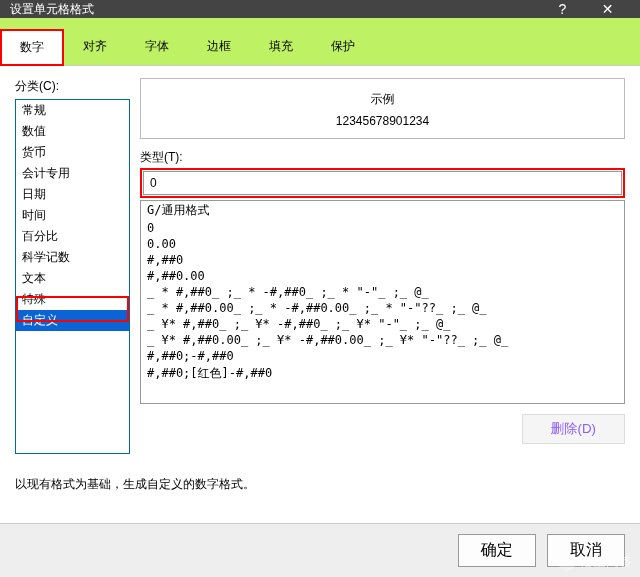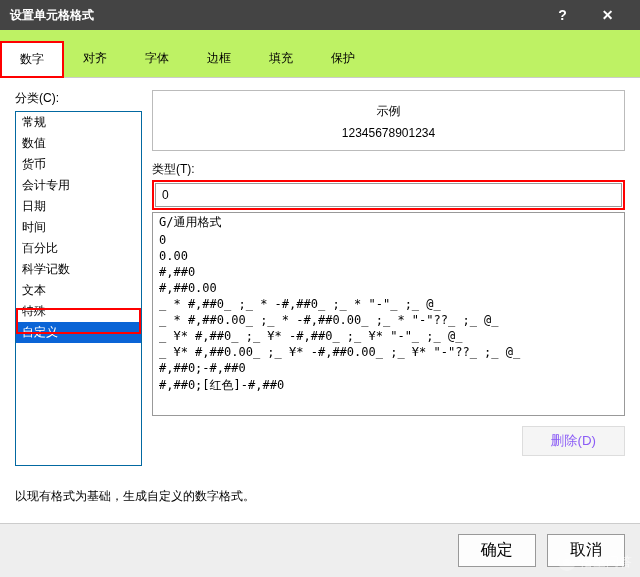--- a/index.html
+++ b/index.html
@@ -1,30 +1,30 @@
 <!DOCTYPE html>
 <html><head>
   <meta charset="utf-8">
   <style>
     * { box-sizing: border-box; margin: 0; padding: 0; }
     body { font-family: "Microsoft YaHei", "SimSun", sans-serif; font-size: 12px; background: #fff; width: 640px; height: 577px; overflow: hidden; position: relative; }
     
-    .titlebar { background: #444; color: #fff; height: 30px; display: flex; align-items: center; padding: 0 10px; font-weight: bold; }
+    .titlebar { background: #444; color: #fff; height: 18px; display: flex; align-items: center; padding: 0 10px; }
     .titlebar-text { flex: 1; }
     .titlebar-controls { display: flex; gap: 0; }
     .titlebar-btn { width: 45px; height: 30px; display: flex; align-items: center; justify-content: center; color: #fff; font-size: 14px; }
     
     .tabs { display: flex; border-bottom: 1px solid #ccc; background: #bef264; padding-top: 10px; }
     .tab { padding: 8px 18px; border: 1px solid transparent; border-bottom: none; cursor: pointer; position: relative; top: 1px; }
     .tab.active { border-color: #ccc; background: #fff; border-bottom: 1px solid #fff; }
     .tab.highlight { border: 2px solid red !important; border-bottom: 2px solid red !important; }
     
     .content { padding: 12px 15px; display: flex; gap: 10px; }
     
-    .left-panel { width: 127px; }
+    .left-panel { width: 115px; }
     .category-label { margin-bottom: 4px; display: block; }
     .category-list { border: 1px solid #0369a1; height: 355px; overflow-y: auto; position: relative; }
     .category-list.highlight-bottom::after { content: ''; position: absolute; left: 0; right: 0; top: 196px; height: 22px; border: 2px solid red; pointer-events: none; }
     .category-item { padding: 2px 6px; cursor: pointer; white-space: nowrap; }
     .category-item.selected { background: #0a64d6; color: #fff; }
     
     .right-panel { flex: 1; }
     .section-label { display: block; margin-bottom: 6px; margin-top: 2px; }
     .example-box { border: 1px solid #bbb; padding: 10px 8px; margin-bottom: 10px; text-align: center; }
     

